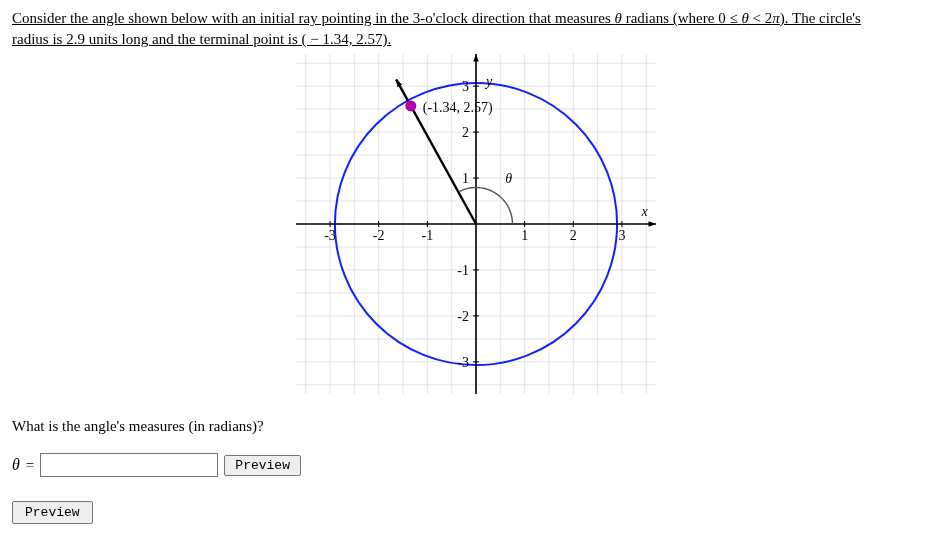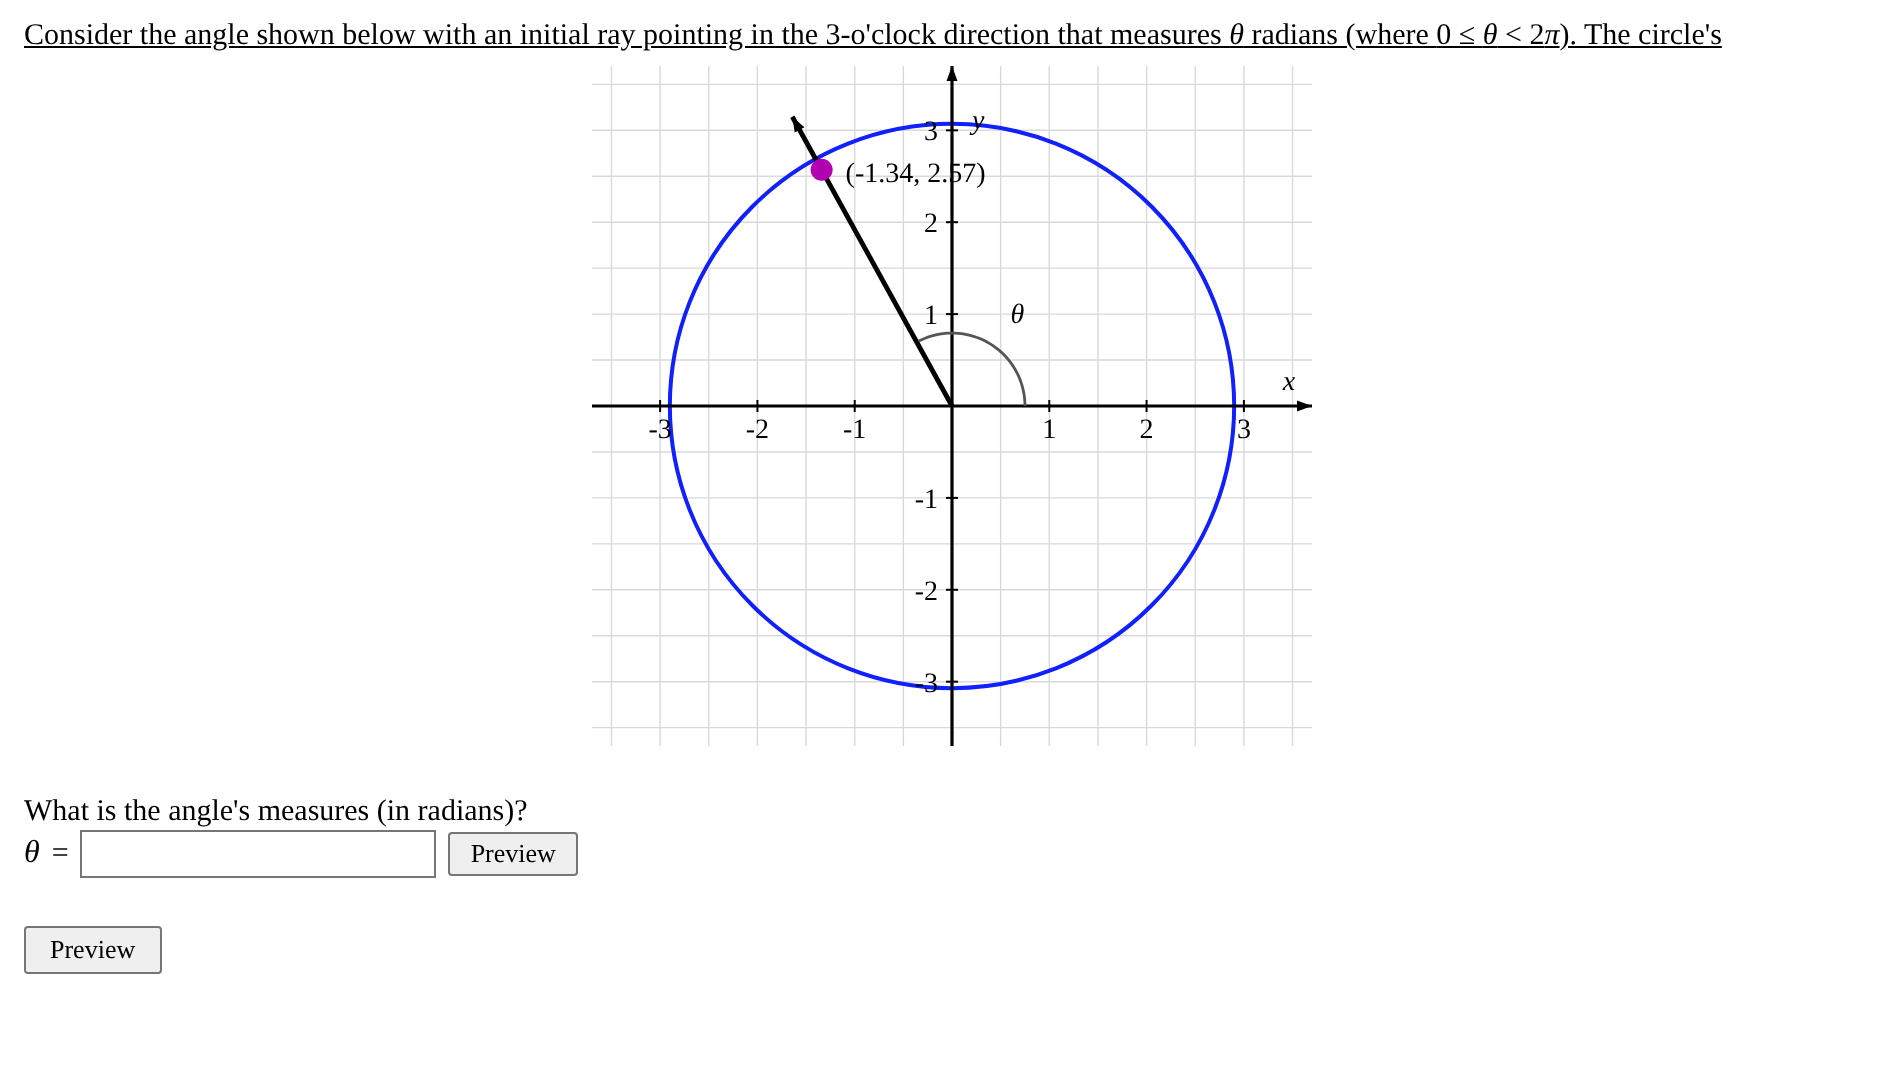--- a/index.html
+++ b/index.html
@@ -17,60 +17,62 @@
     margin-bottom: 4px;
     text-decoration: underline;
   }
   .math-i { font-style: italic; font-family: 'Times New Roman', serif; }
   .chart-wrap {
     width: 360px;
     margin: 4px auto 20px auto;
   }
   .question {
     margin-top: 20px;
+    margin-bottom: 18px;
   }
   .answer-row {
     display: flex;
     align-items: center;
     gap: 6px;
     margin-bottom: 24px;
   }
   .answer-row .theta {
     font-style: italic;
     font-family: 'Times New Roman', serif;
     font-size: 16px;
   }
   .answer-row input[type=text] {
     width: 170px;
     height: 20px;
     border: 1px solid #767676;
     padding: 1px 3px;
     font-size: 13px;
   }
   button.preview, button.submit {
-    font-family: Liberation Serif, serif;
+    font-family: Liberation Mono, monospace;
     font-size: 13px;
     padding: 2px 10px;
     background: #efefef;
     border: 1px solid #767676;
     border-radius: 2px;
     cursor: pointer;
   }
   button.submit {
     padding: 3px 12px;
   }
   svg text { font-family: 'Times New Roman', serif; }
 </style>
 </head>
 <body>
 
 
 
 <div class="problem-text">
   <span>Consider the angle shown below with an initial ray pointing in the 3-o'clock direction that measures </span><span class="math-i">θ</span><span> radians (where </span><span>0 ≤ </span><span class="math-i">θ</span><span> &lt; 2</span><span class="math-i">π</span><span>). The circle's</span><br>
+  <span>radius is 2.9 units long and the terminal point is ( − 1.34, 2.57).</span>
 </div>
 
 <div class="chart-wrap">
   <svg id="chart-svg" width="360" height="340" viewBox="0 0 360 340">
       <line x1="9.729729729729737" y1="0" x2="9.729729729729737" y2="340" stroke="#d9d9d9" stroke-width="0.7"></line>
       <line x1="34.05405405405406" y1="0" x2="34.05405405405406" y2="340" stroke="#d9d9d9" stroke-width="0.7"></line>
       <line x1="58.37837837837838" y1="0" x2="58.37837837837838" y2="340" stroke="#d9d9d9" stroke-width="0.7"></line>
       <line x1="82.70270270270271" y1="0" x2="82.70270270270271" y2="340" stroke="#d9d9d9" stroke-width="0.7"></line>
       <line x1="107.02702702702703" y1="0" x2="107.02702702702703" y2="340" stroke="#d9d9d9" stroke-width="0.7"></line>
       <line x1="131.35135135135135" y1="0" x2="131.35135135135135" y2="340" stroke="#d9d9d9" stroke-width="0.7"></line>

